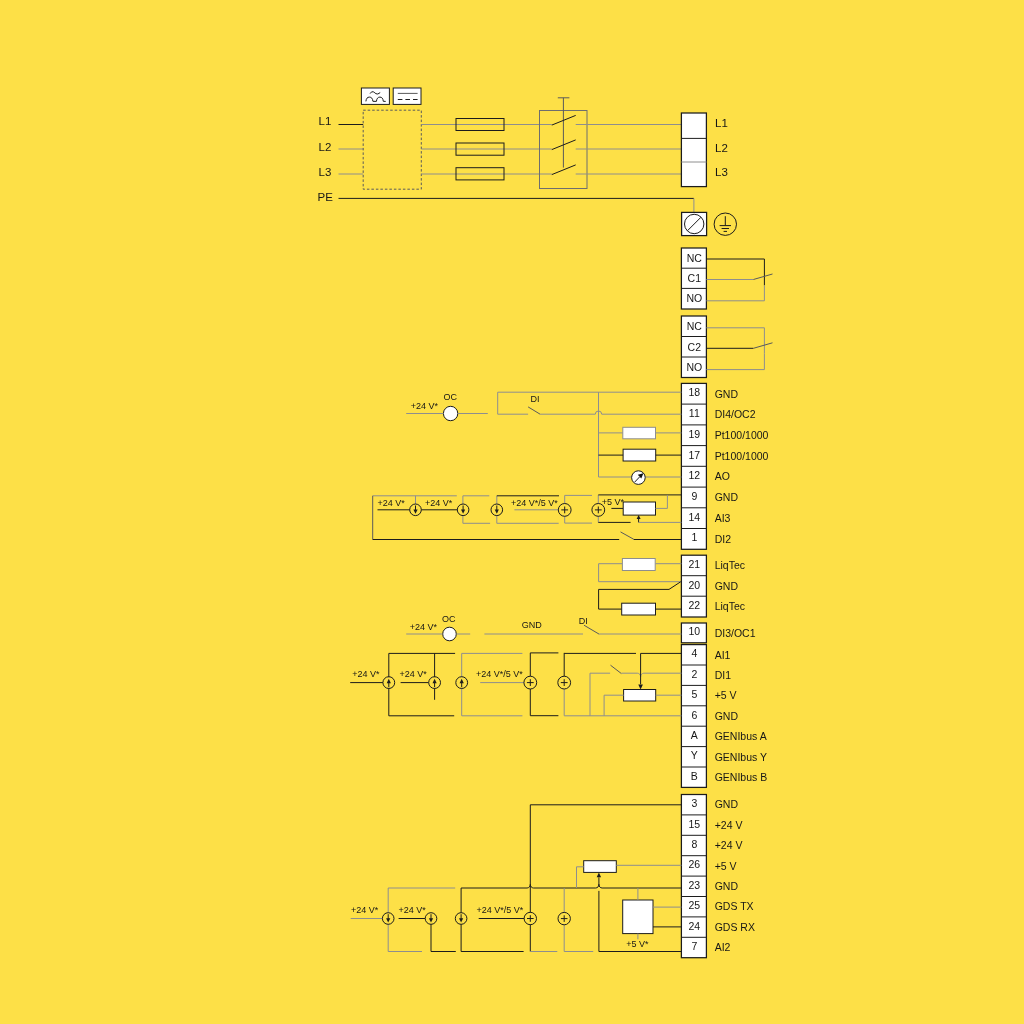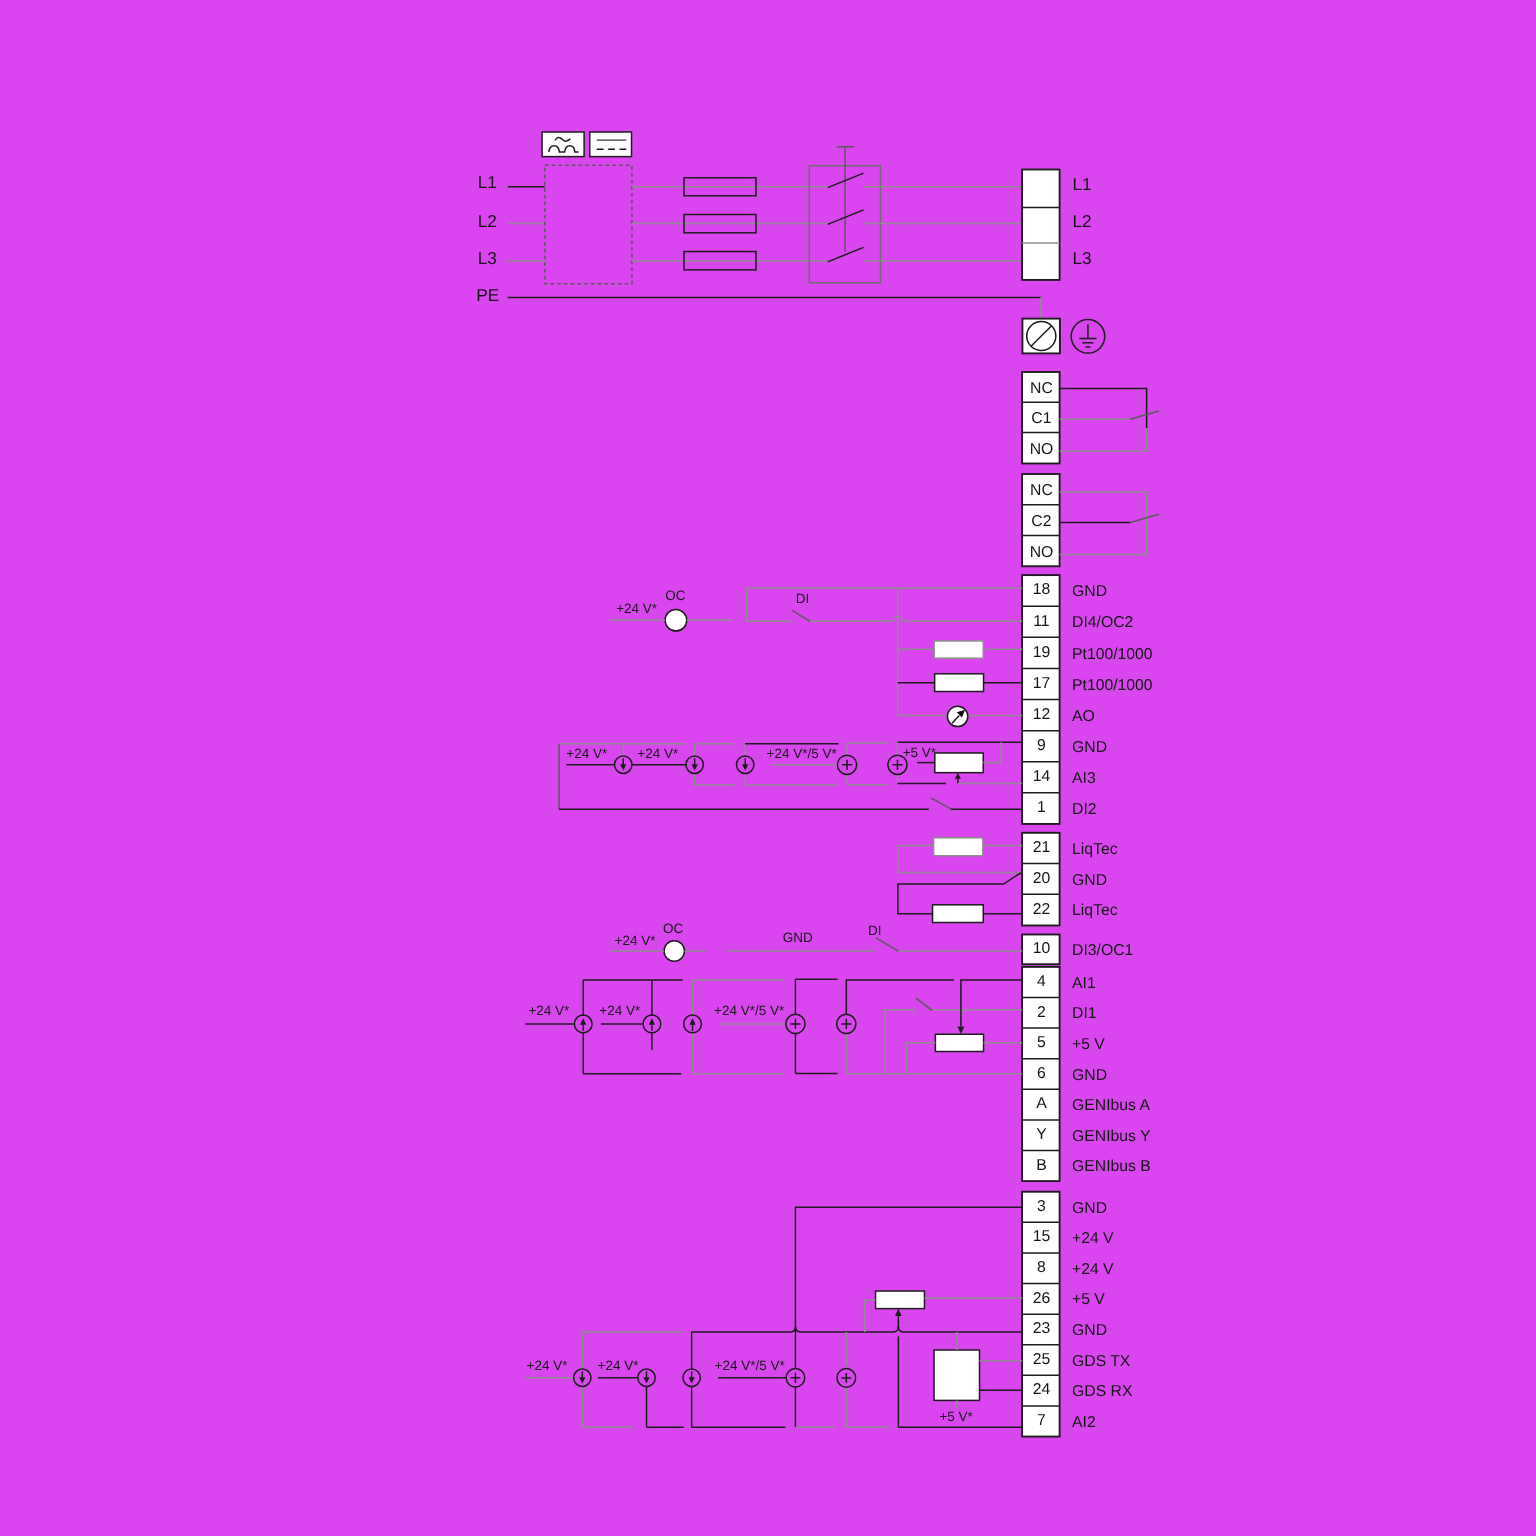--- a/index.html
+++ b/index.html
@@ -1,16 +1,16 @@
 <!DOCTYPE html>
 <html><head>
 <meta charset="utf-8">
 <style>
 html,body{margin:0;padding:0;background:#ffffff;}
-#wrap{width:1024px;height:1024px;background:#d946ef;position:relative;overflow:hidden;}
+#wrap{width:1024px;height:1024px;background:#fde047;position:relative;overflow:hidden;}
 svg{display:block;}
 .k{stroke:#1c1c1c;stroke-width:1;fill:none;}
 .g{stroke:#8e8e8e;stroke-width:1;fill:none;}
 .m{stroke:#5a5a5a;stroke-width:1;fill:none;}
 .tb{stroke:#1c1c1c;stroke-width:1.25;fill:#ffffff;}
 .rg{stroke:#8e8e8e;stroke-width:1;fill:#ffffff;}
 .rk{stroke:#1c1c1c;stroke-width:1;fill:#ffffff;}
 text{font-family:"Liberation Sans",sans-serif;fill:#161616;}
 .t{font-size:10.5px;}
 .n{font-size:10.5px;text-anchor:middle;}

